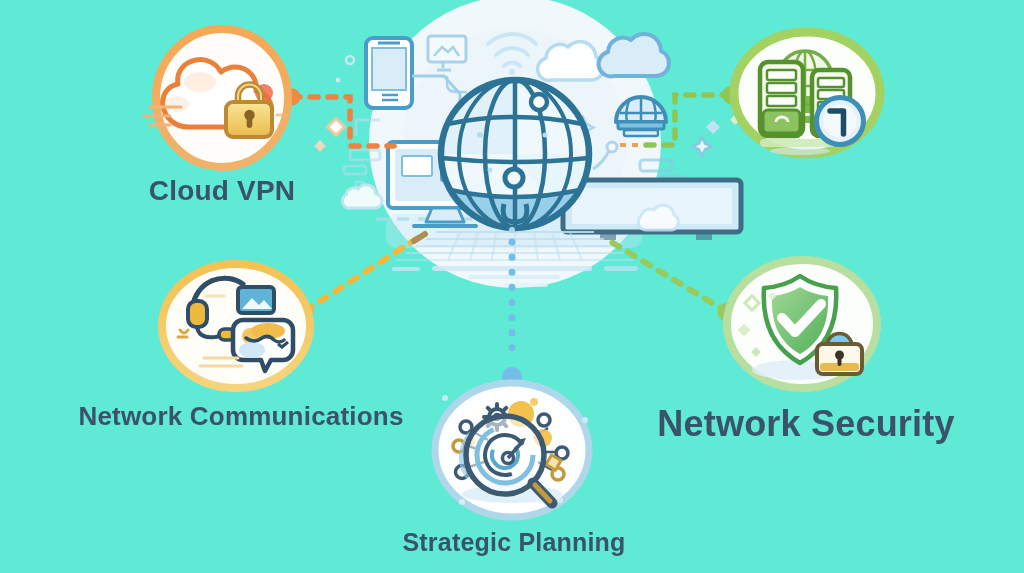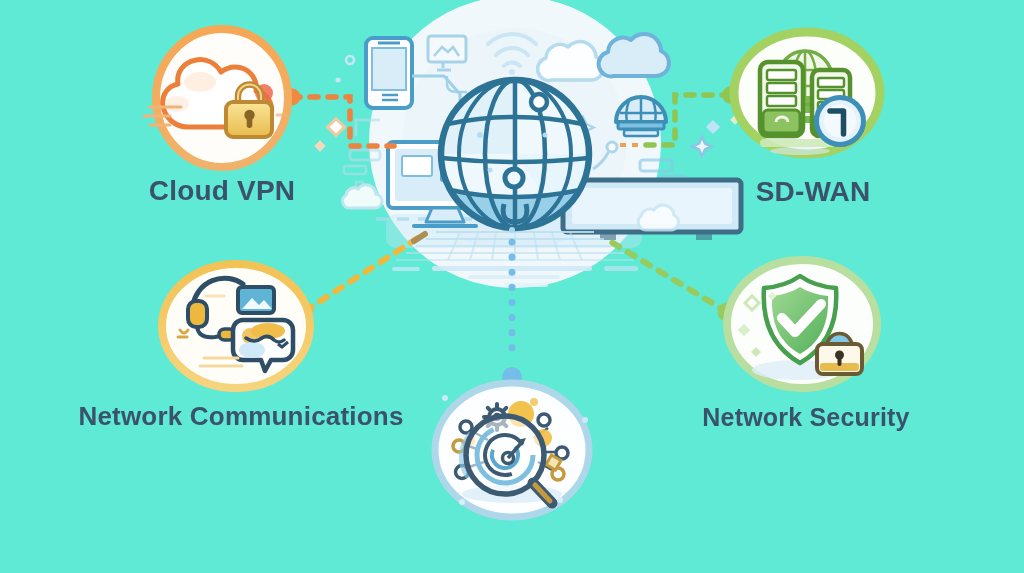--- a/index.html
+++ b/index.html
@@ -4,21 +4,21 @@
 <style>
   html,body{margin:0;padding:0;background:#ffffff;}
   #stage{position:relative;width:1024px;height:573px;background:#5eead4;overflow:hidden;
          font-family:"Liberation Sans",sans-serif;}
   #art{position:absolute;left:0;top:0;}
   .label{position:absolute;transform:translateX(-50%);font-weight:700;color:#3a536b;
          white-space:nowrap;letter-spacing:.2px;}
   .lbl-cloud-vpn{left:222px;top:175px;font-size:28px;}
   .lbl-sd-wan{left:813px;top:176px;font-size:28px;}
   .lbl-uc{left:241px;top:401px;font-size:26px;}
-  .lbl-ns{left:806px;top:403px;font-size:25px;}
+  .lbl-ns{left:806px;top:403px;font-size:36px;}
   .lbl-sp{left:514px;top:528px;font-size:25px;}
 </style>
 </head>
 <body>
 
 <div id="stage">
 <svg id="art" width="1024" height="573" viewBox="0 0 1024 573">
   <defs>
     <linearGradient id="gRingOrange" x1="0" y1="0" x2="0" y2="1">
       <stop offset="0" stop-color="#f5a855"></stop>
@@ -344,16 +344,16 @@
       </g>
       <circle cx="445" cy="398" r="3" fill="#cfe8f6"></circle>
       <circle cx="585" cy="420" r="3" fill="#cfe8f6"></circle>
       <circle cx="560" cy="500" r="3" fill="#d8edf8"></circle>
       <circle cx="462" cy="502" r="3" fill="#d8edf8"></circle>
     </g>
   </g>
 </svg>
 
 <div class="label lbl-cloud-vpn">Cloud VPN</div>
-<div class="label lbl-sd-wan">SD-WAN</div>
 <div class="label lbl-uc">Network Communications</div>
 <div class="label lbl-ns">Network Security</div>
+<div class="label lbl-sp">Strategic Planning</div>
 </div>
 
 </body></html>

